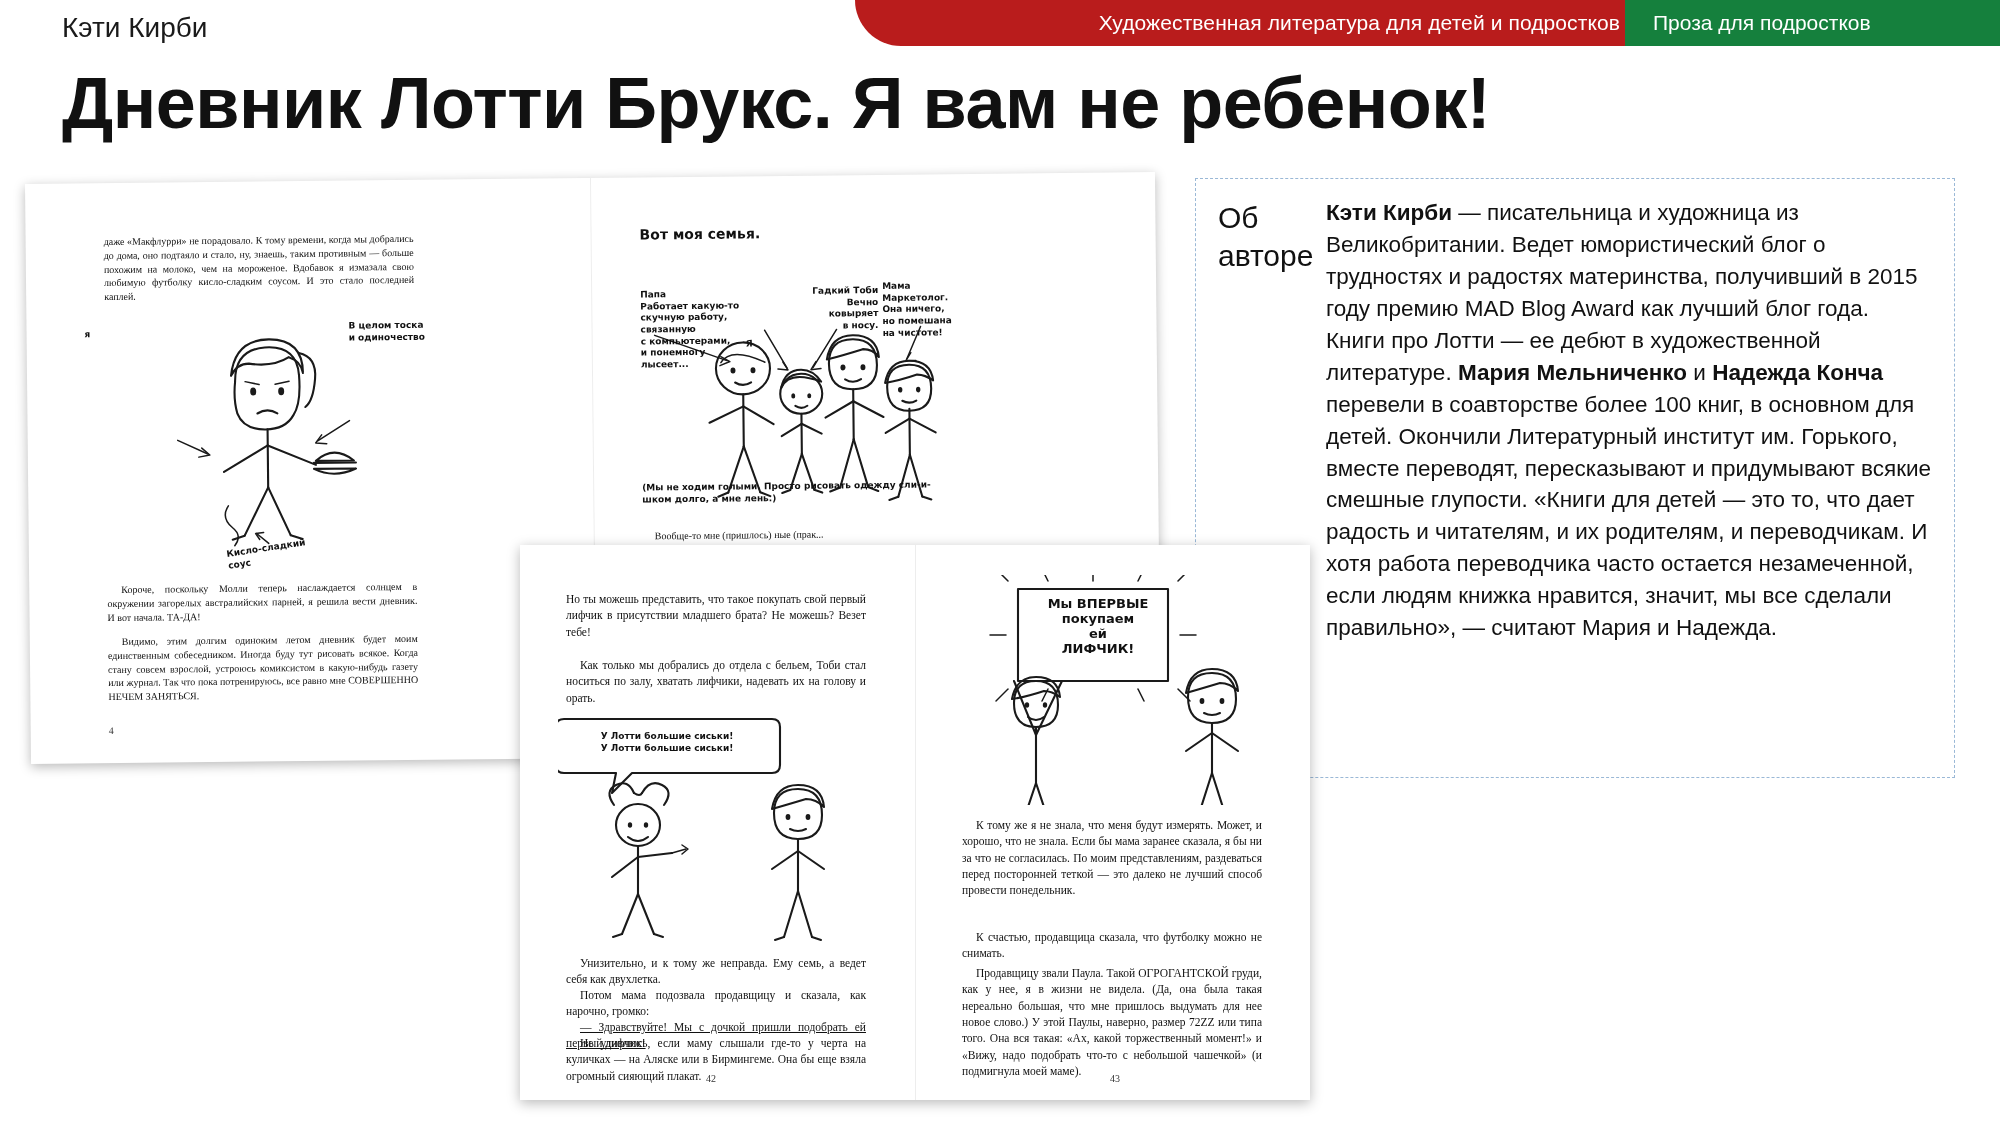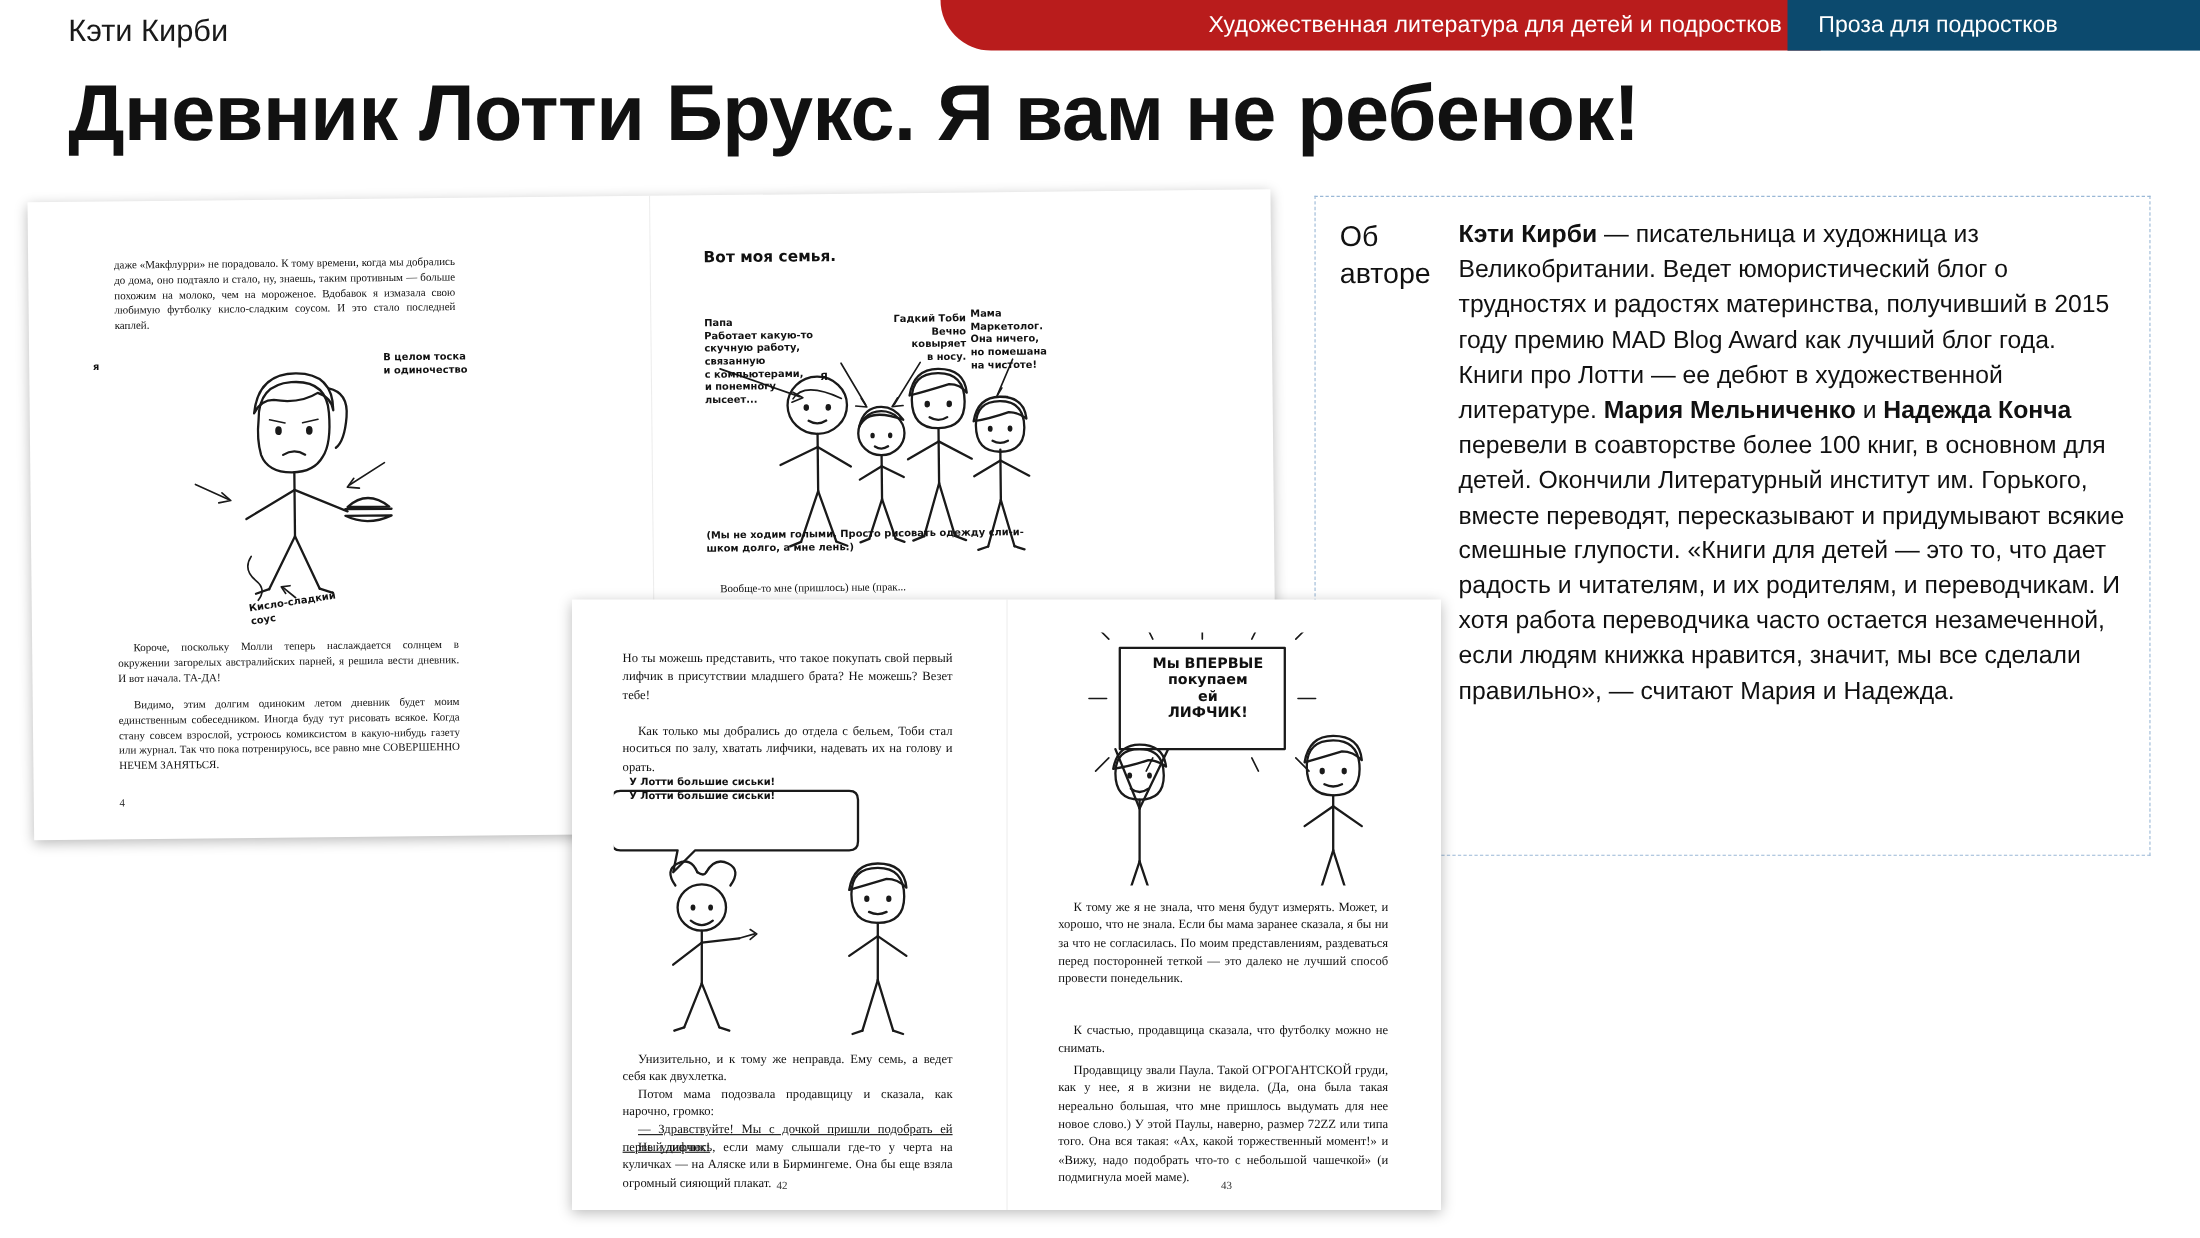--- a/index.html
+++ b/index.html
@@ -43,21 +43,21 @@
     font-size: 21px;
     letter-spacing: 0.1px;
     white-space: nowrap;
   }
   .subcat-ribbon {
     position: absolute;
     top: 0;
     left: 1625px;
     width: 375px;
     height: 46px;
-    background: #0c4a6e;
+    background: #15803d;
   }
   .subcat-ribbon-label {
     position: absolute;
     left: 28px;
     top: 11px;
     color: #ffffff;
     font-size: 21px;
     white-space: nowrap;
   }
 
@@ -88,21 +88,21 @@
     width: 760px;
     height: 600px;
     border: 1px dashed #9ab8d6;
     background: #ffffff;
   }
   .about-label {
     position: absolute;
     left: 22px;
     top: 20px;
     width: 90px;
-    font-size: 26px;
+    font-size: 30px;
     color: #111;
     line-height: 1.25;
   }
   .about-text {
     position: absolute;
     left: 130px;
     top: 18px;
     width: 608px;
     font-size: 22.5px;
     line-height: 1.42;
@@ -397,21 +397,21 @@
           <path class="ink" d="M32 52 l0 52"></path>
           <path class="ink" d="M32 64 l-26 18"></path>
           <path class="ink" d="M32 64 l26 18"></path>
           <path class="ink" d="M32 104 l-14 46"></path>
           <path class="ink" d="M32 104 l14 46"></path>
           <path class="ink" d="M18 150 l-9 3"></path>
           <path class="ink" d="M46 150 l9 3"></path>
         </g>
       </svg>
 
-      <div class="hand small" style="left:52px; top:162px; width:190px; text-align:left; white-space:pre-line;">У Лотти большие сиськи!
+      <div class="hand small" style="left:52px; top:186px; width:190px; text-align:center; white-space:pre-line;">У Лотти большие сиськи!
 У Лотти большие сиськи!</div>
 
       <div class="btext small" style="left:46px; top:410px; width:300px; text-indent:14px;">Унизительно, и к тому же неправда. Ему семь, а ведет себя как двухлетка.</div>
       <div class="btext small" style="left:46px; top:442px; width:300px; text-indent:14px;">Потом мама подозвала продавщицу и сказала, как нарочно, громко:</div>
       <div class="btext small" style="left:46px; top:474px; width:300px; text-indent:14px;text-decoration:underline;">— Здравствуйте! Мы с дочкой пришли подобрать ей первый лифчик!</div>
       <div class="btext small" style="left:46px; top:490px; width:300px; text-indent:14px;">Не удивлюсь, если маму слышали где-то у черта на куличках — на Аляске или в Бирмингеме. Она бы еще взяла огромный сияющий плакат.</div>
       <div class="bfolio" style="left:186px; top:528px;">42</div>
     </div>
 
     <div class="bpage" style="left:396px; width:394px;">

